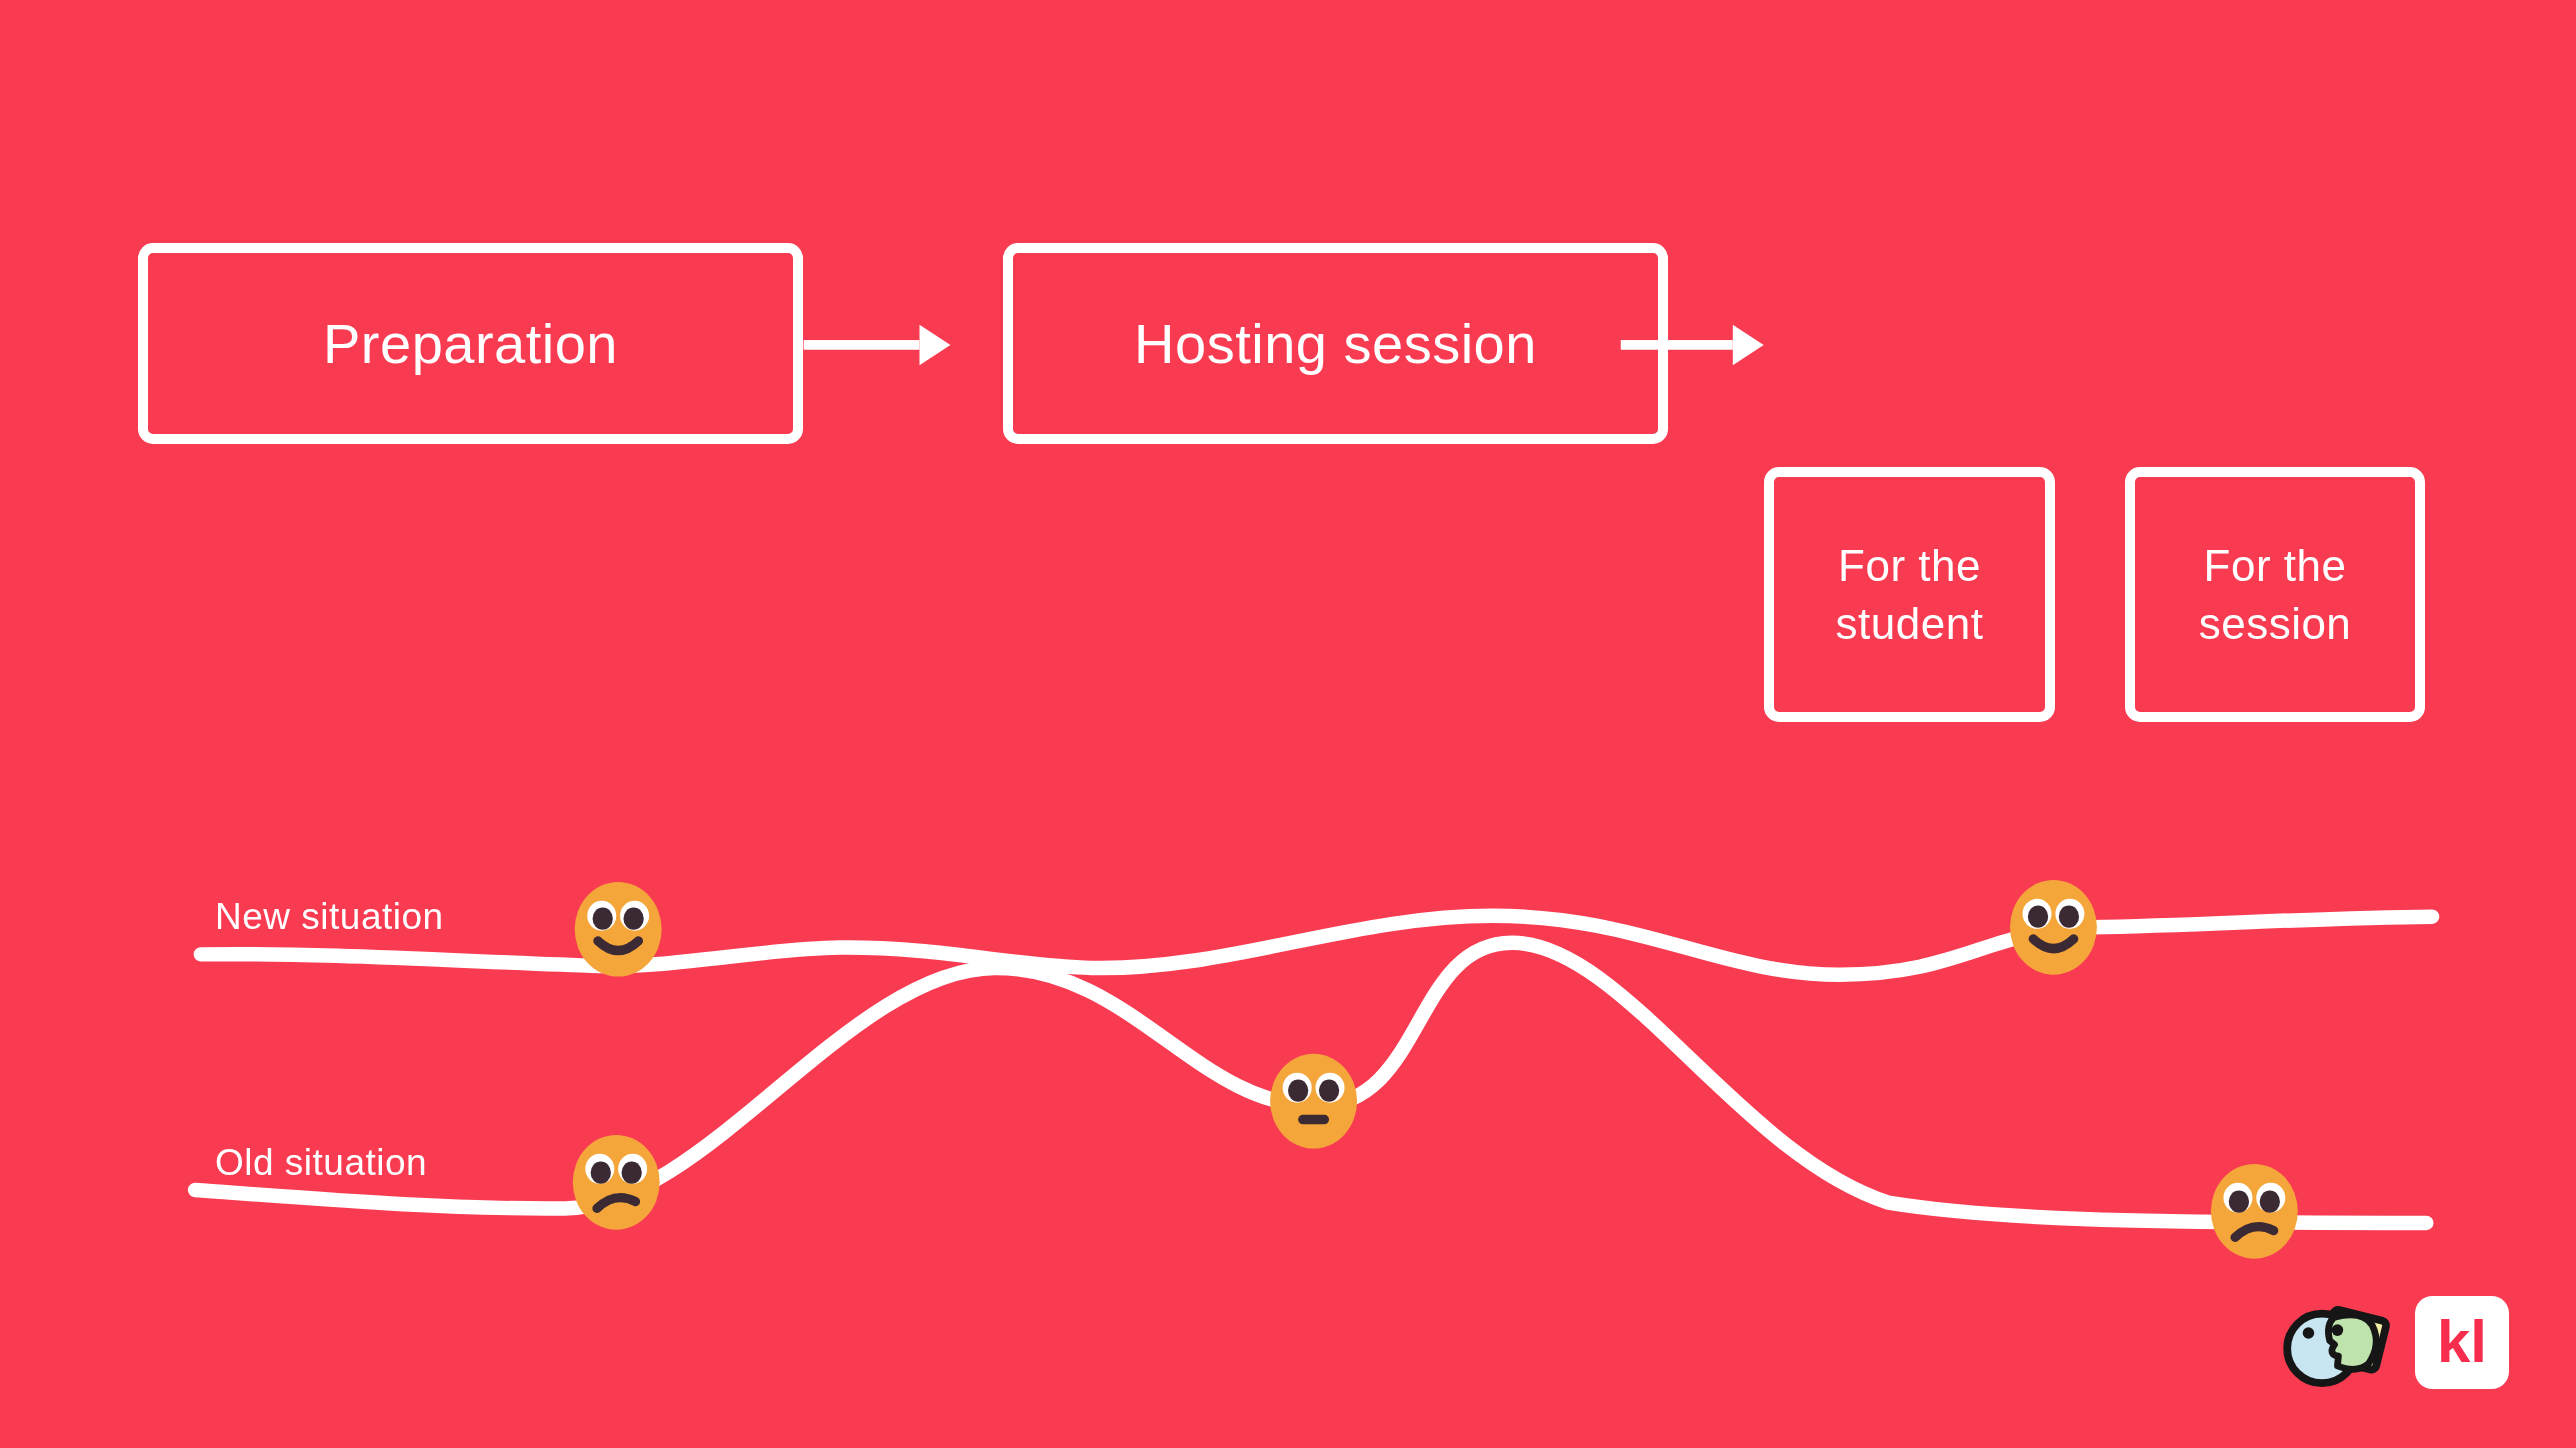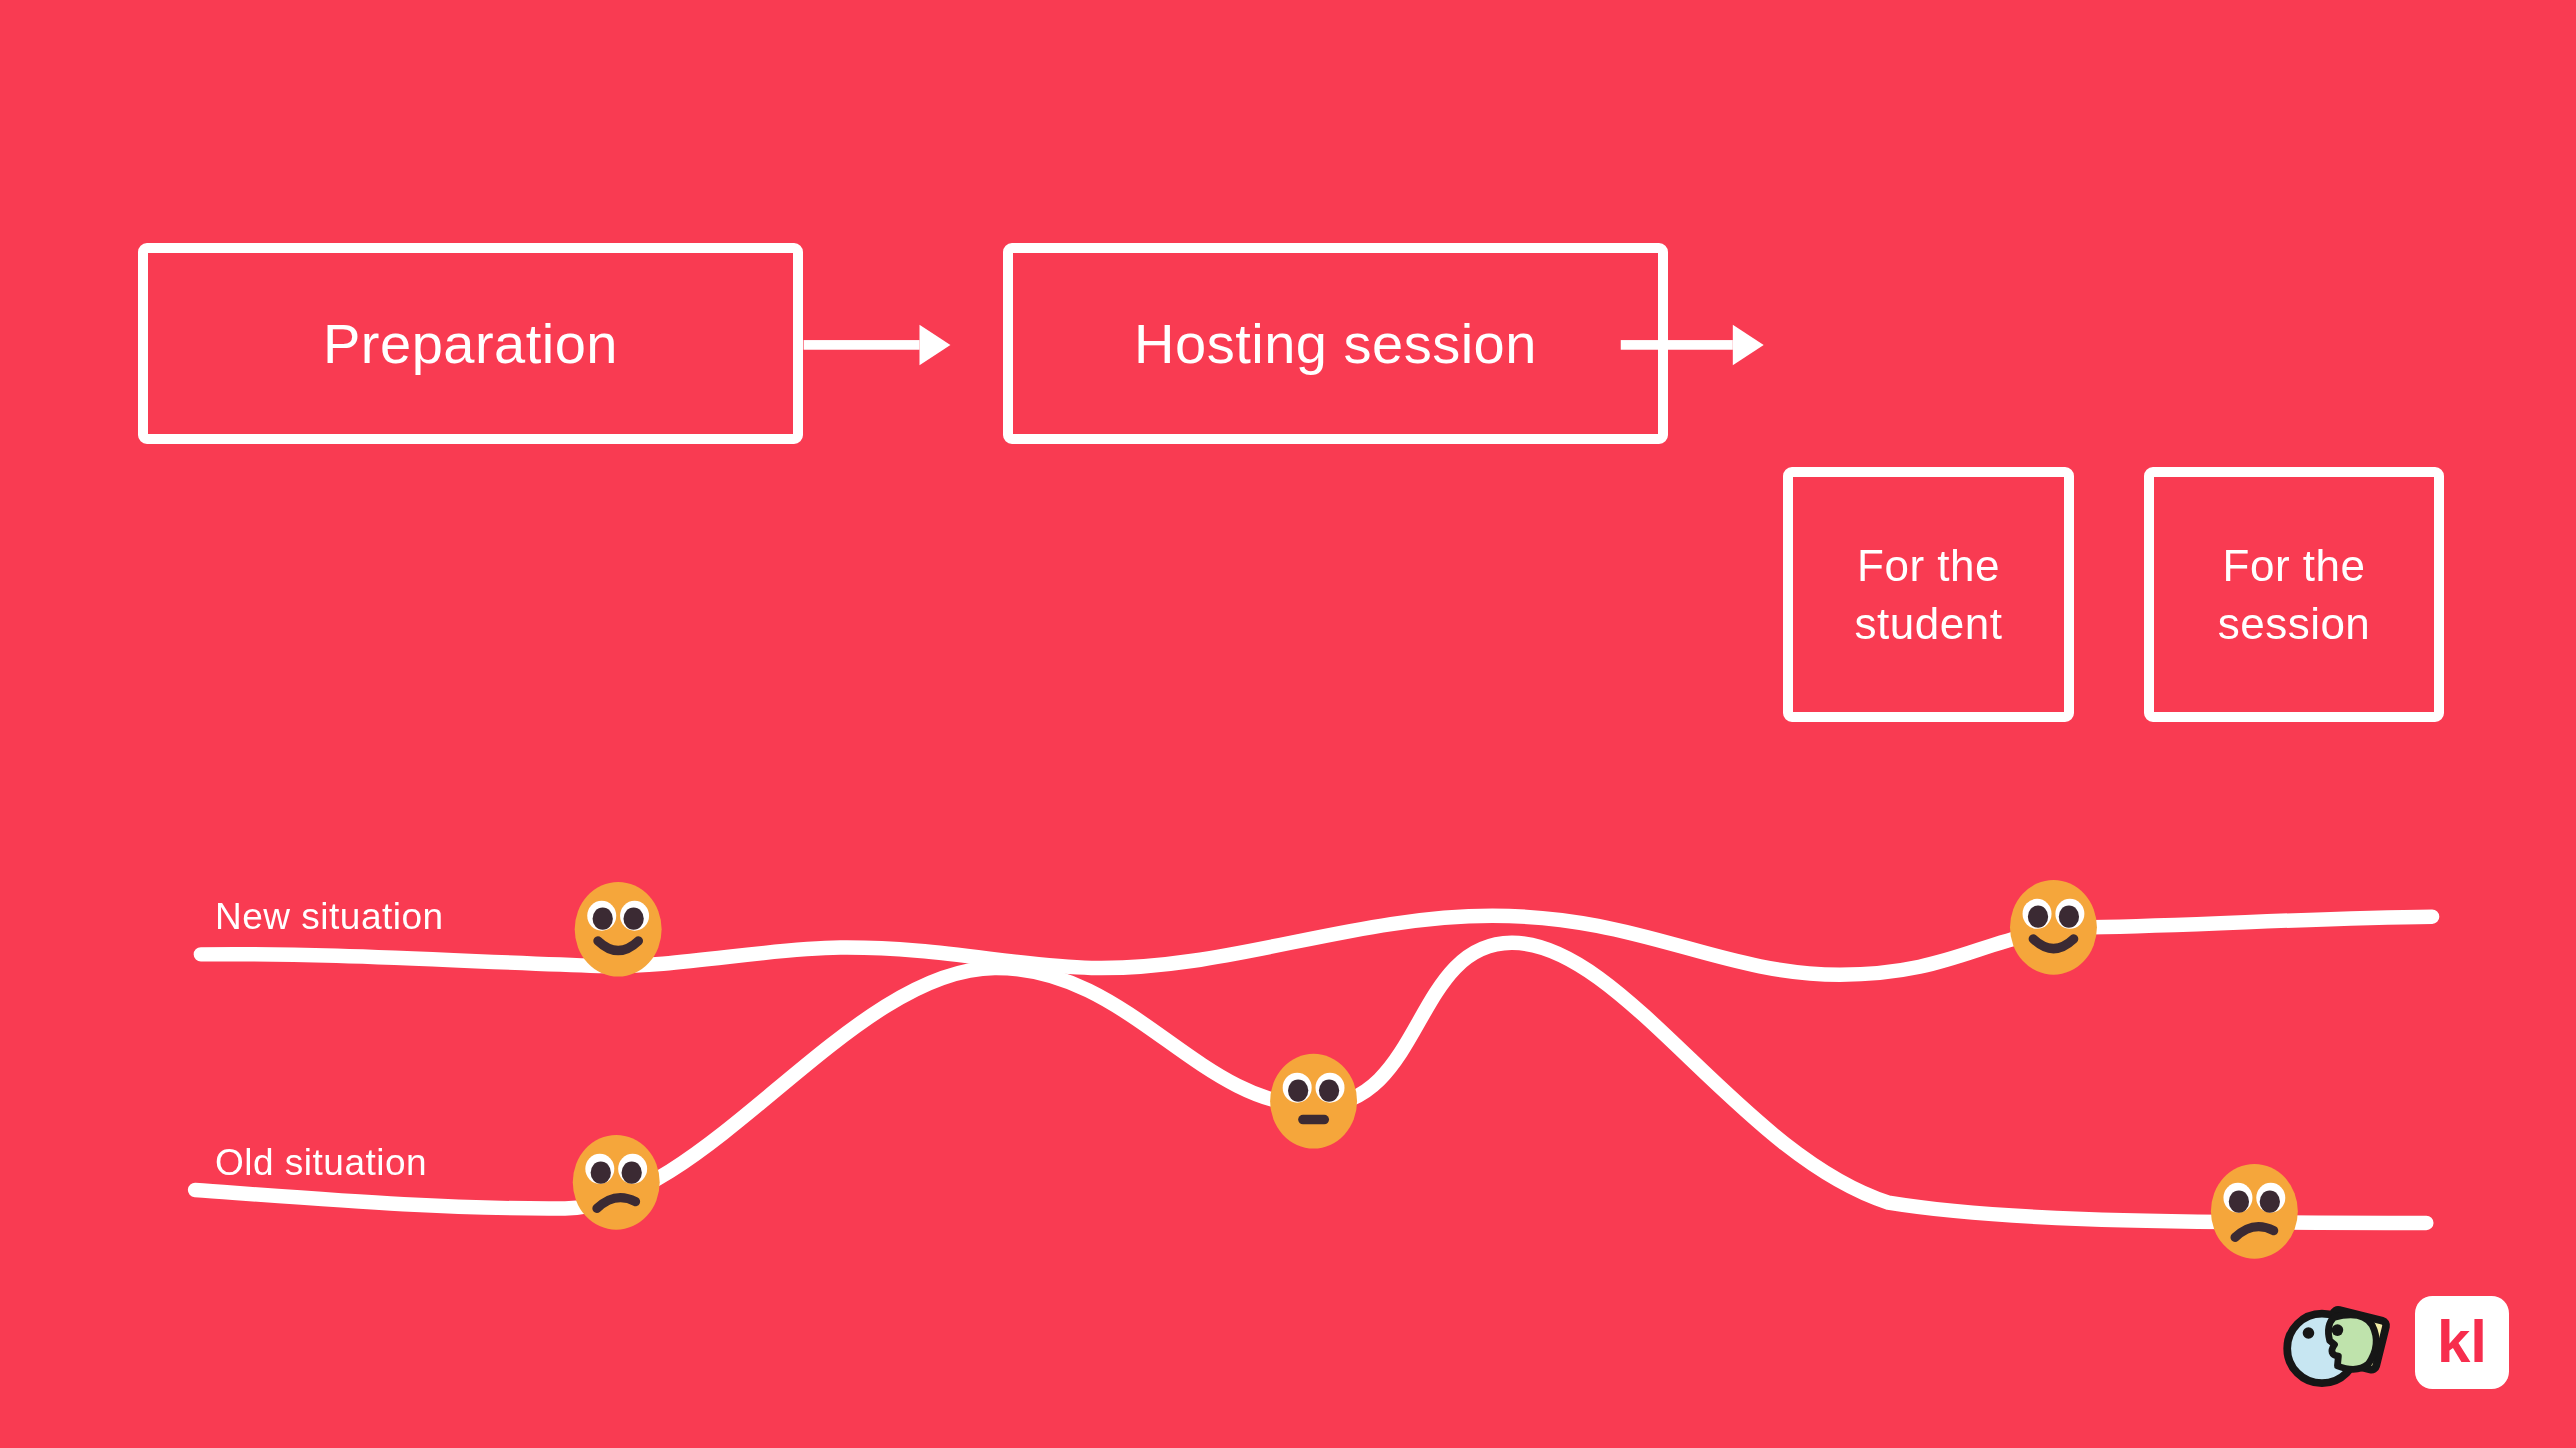--- a/index.html
+++ b/index.html
@@ -2,24 +2,24 @@
 <html><head>
 <meta charset="utf-8">
 <style>
   html,body{margin:0;padding:0;}
   body{width:2576px;height:1449px;overflow:hidden;
        font-family:"Liberation Sans", sans-serif;}
   #stage{position:absolute;left:0;top:0;width:2576px;height:1449px;
          background:#F93B52;}
   #journey-svg{position:absolute;left:0;top:0;}
   .flow-box{position:absolute;box-sizing:border-box;border:10.6px solid #FFFFFF;
-            border-radius:9px;display:flex;align-items:center;justify-content:center;
+            border-radius:15px;display:flex;align-items:center;justify-content:center;
             color:#FFFFFF;font-size:56px;letter-spacing:0.5px;text-align:center;}
   .step{top:243px;height:201px;}
-  .substep{top:467px;height:255px;font-size:44px;line-height:1.3;margin-left:19px;}
+  .substep{top:467px;height:255px;font-size:44px;line-height:1.3;}
   .journey-label{position:absolute;color:#FFFFFF;font-size:37px;letter-spacing:0.5px;
                  white-space:nowrap;}
   #kl-logo{position:absolute;left:2415px;top:1296px;width:94px;height:93px;
            background:#FFFFFF;border-radius:17.4px;display:flex;align-items:center;
            justify-content:center;color:#F72D4D;font-size:60px;font-weight:700;
            padding-bottom:3px;box-sizing:border-box;}
 </style>
 </head>
 <body>
 

